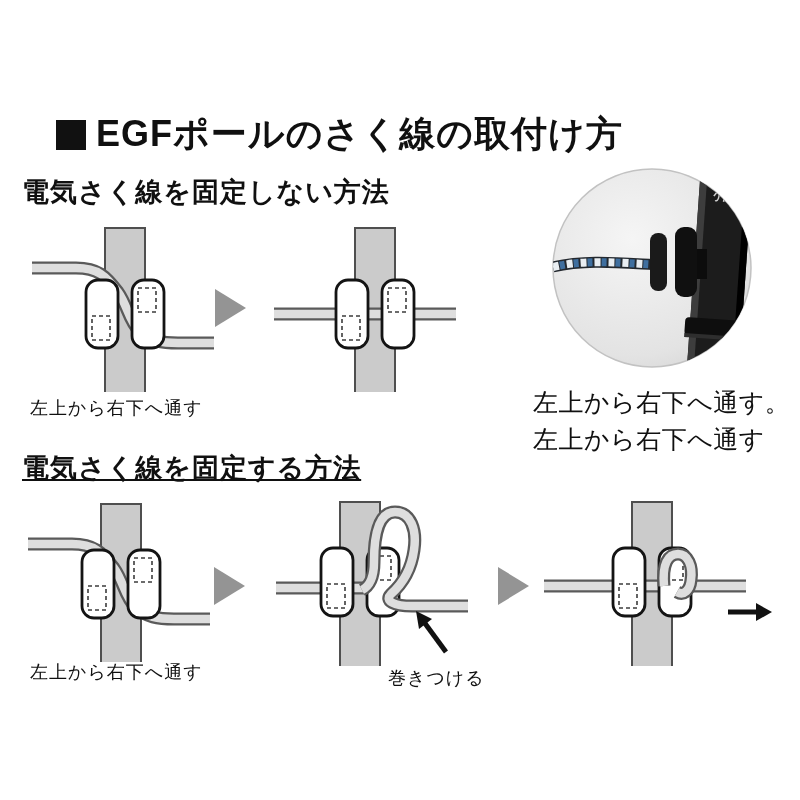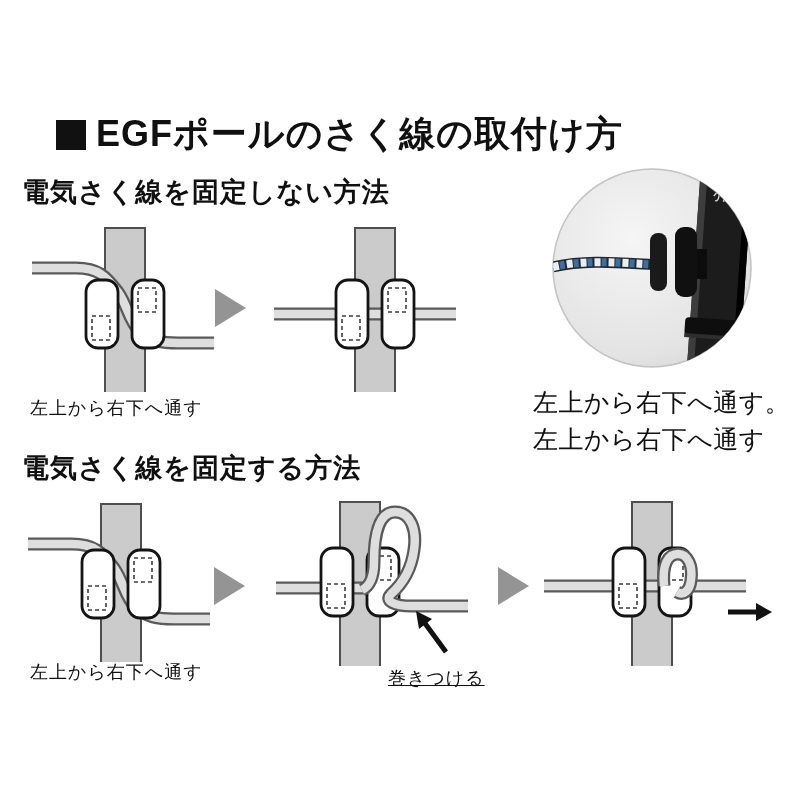--- a/index.html
+++ b/index.html
@@ -96,21 +96,21 @@
     </g>
   </svg>
 
   <div class="abs cap" style="left:30px;top:396px;">左上から右下へ通す</div>
 
   <div class="abs note" style="left:533px;top:384px;">
     <div>左上から右下へ通す。</div>
     <div>左上から右下へ通す</div>
   </div>
 
-  <div class="abs h2" style="left:22px;top:450px;">電気さく線を固定する方法</div>
+  <div class="abs h2" style="left:22px;top:450px;text-decoration:underline;">電気さく線を固定する方法</div>
 
   <svg class="diag" style="left:24px;top:500px;" width="190" height="162" viewBox="0 0 190 162">
     <rect class="pole" x="77" y="4" width="40" height="180"></rect>
     <path class="wire-o" d="M4 44 H48 C70 44,78 52,90 68 C100 82,100 96,112 108 C122 117,134 119,150 119 H186"></path>
     <path class="wire-i" d="M4 44 H48 C70 44,78 52,90 68 C100 82,100 96,112 108 C122 117,134 119,150 119 H186"></path>
     <rect class="clip" x="58" y="50" width="32" height="68" rx="12"></rect>
     <rect class="clip" x="104" y="50" width="32" height="68" rx="12"></rect>
     <rect class="hook" x="64" y="86" width="18" height="24"></rect>
     <rect class="hook" x="110" y="58" width="18" height="24"></rect>
   </svg>
@@ -151,15 +151,15 @@
     <path class="wire-i" d="M124 88 C122 66,128 56,138 56 C148 56,153 68,151 82 C150 92,144 98,137 94"></path>
     <g>
       <path class="blk" d="M188 114 H218"></path>
       <polygon points="232,114 216,105 216,123" fill="#111"></polygon>
     </g>
   </svg>
 
   <div class="abs vtext" style="left:754px;top:536px;"></div>
 
   <div class="abs cap" style="left:30px;top:660px;">左上から右下へ通す</div>
-  <div class="abs cap" style="left:388px;top:666px;text-decoration:underline;">巻きつける</div>
+  <div class="abs cap" style="left:388px;top:666px;">巻きつける</div>
 
 </div>
 
 </body></html>

